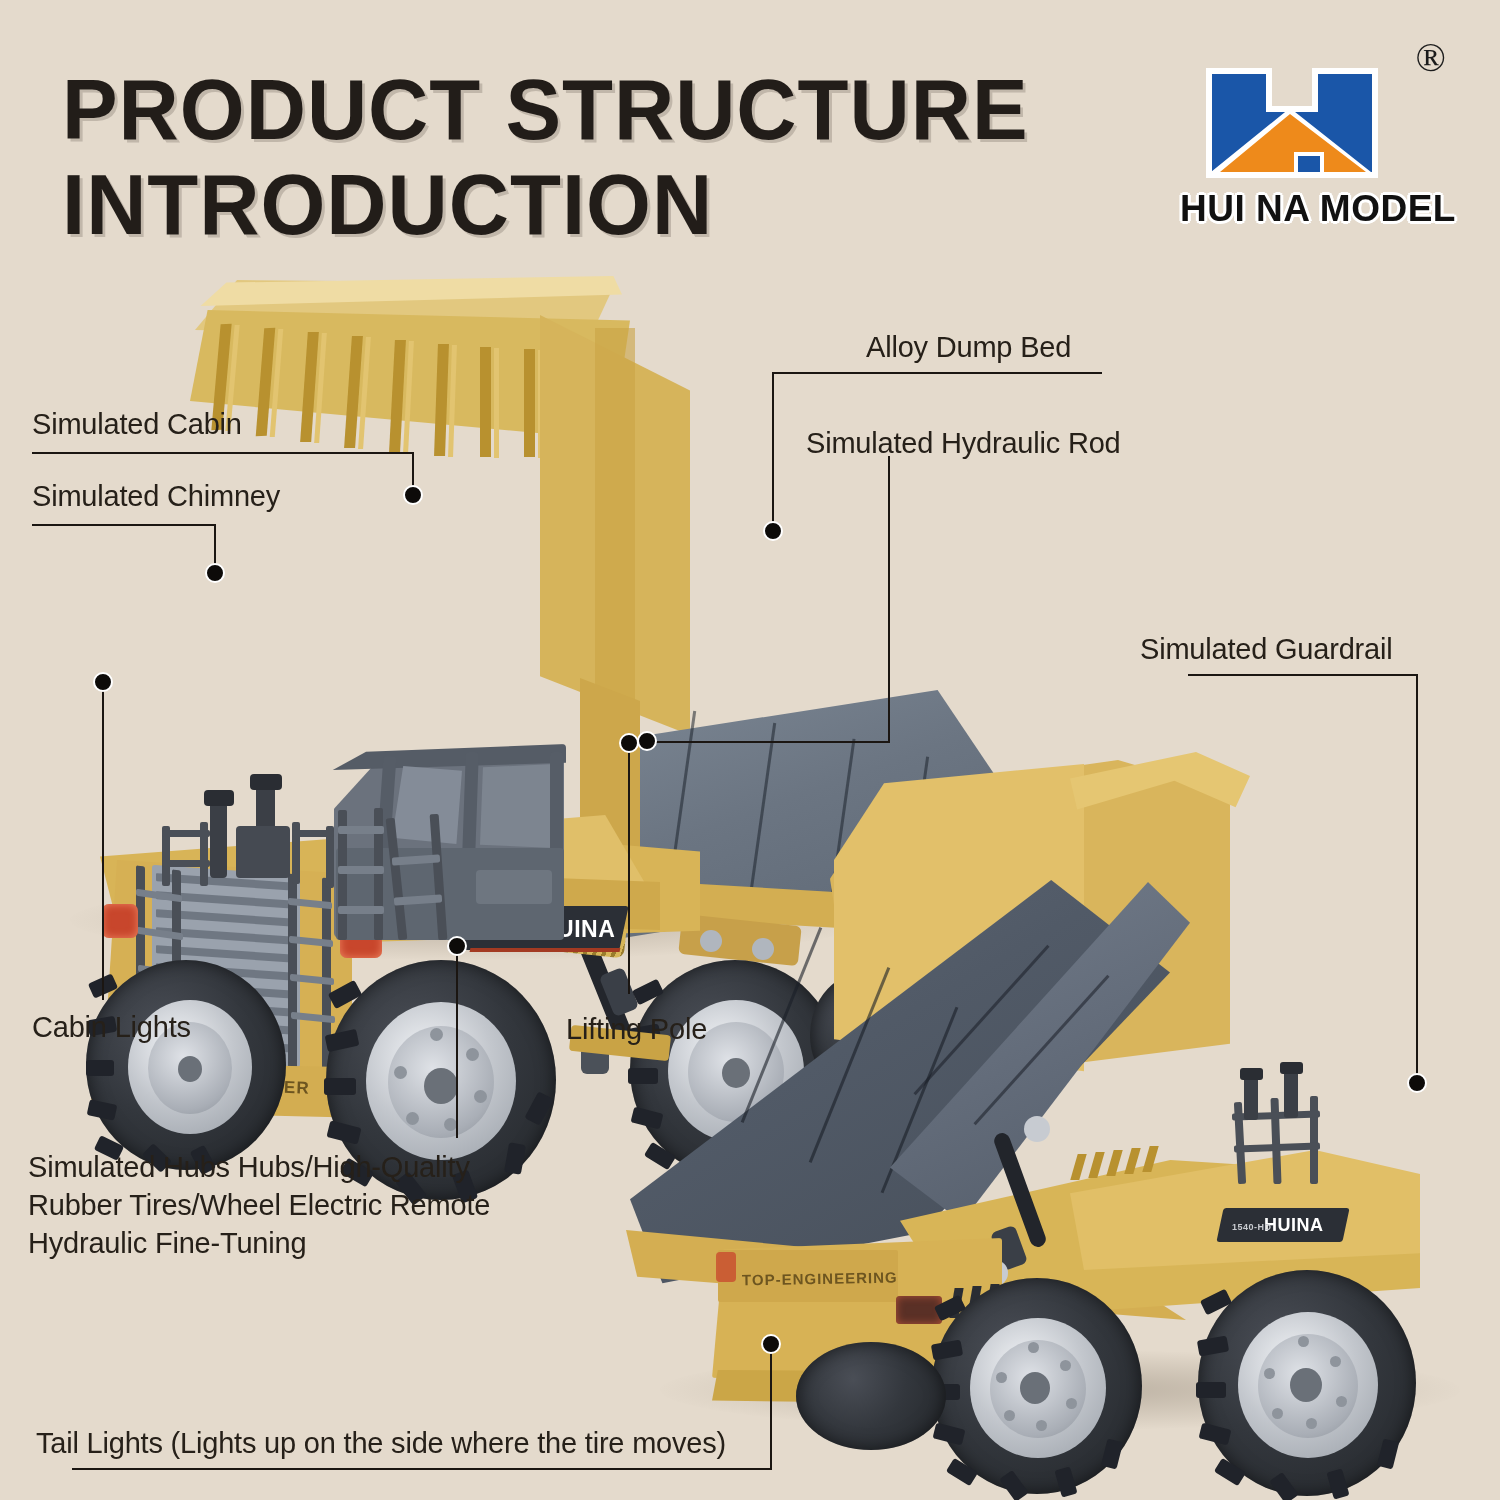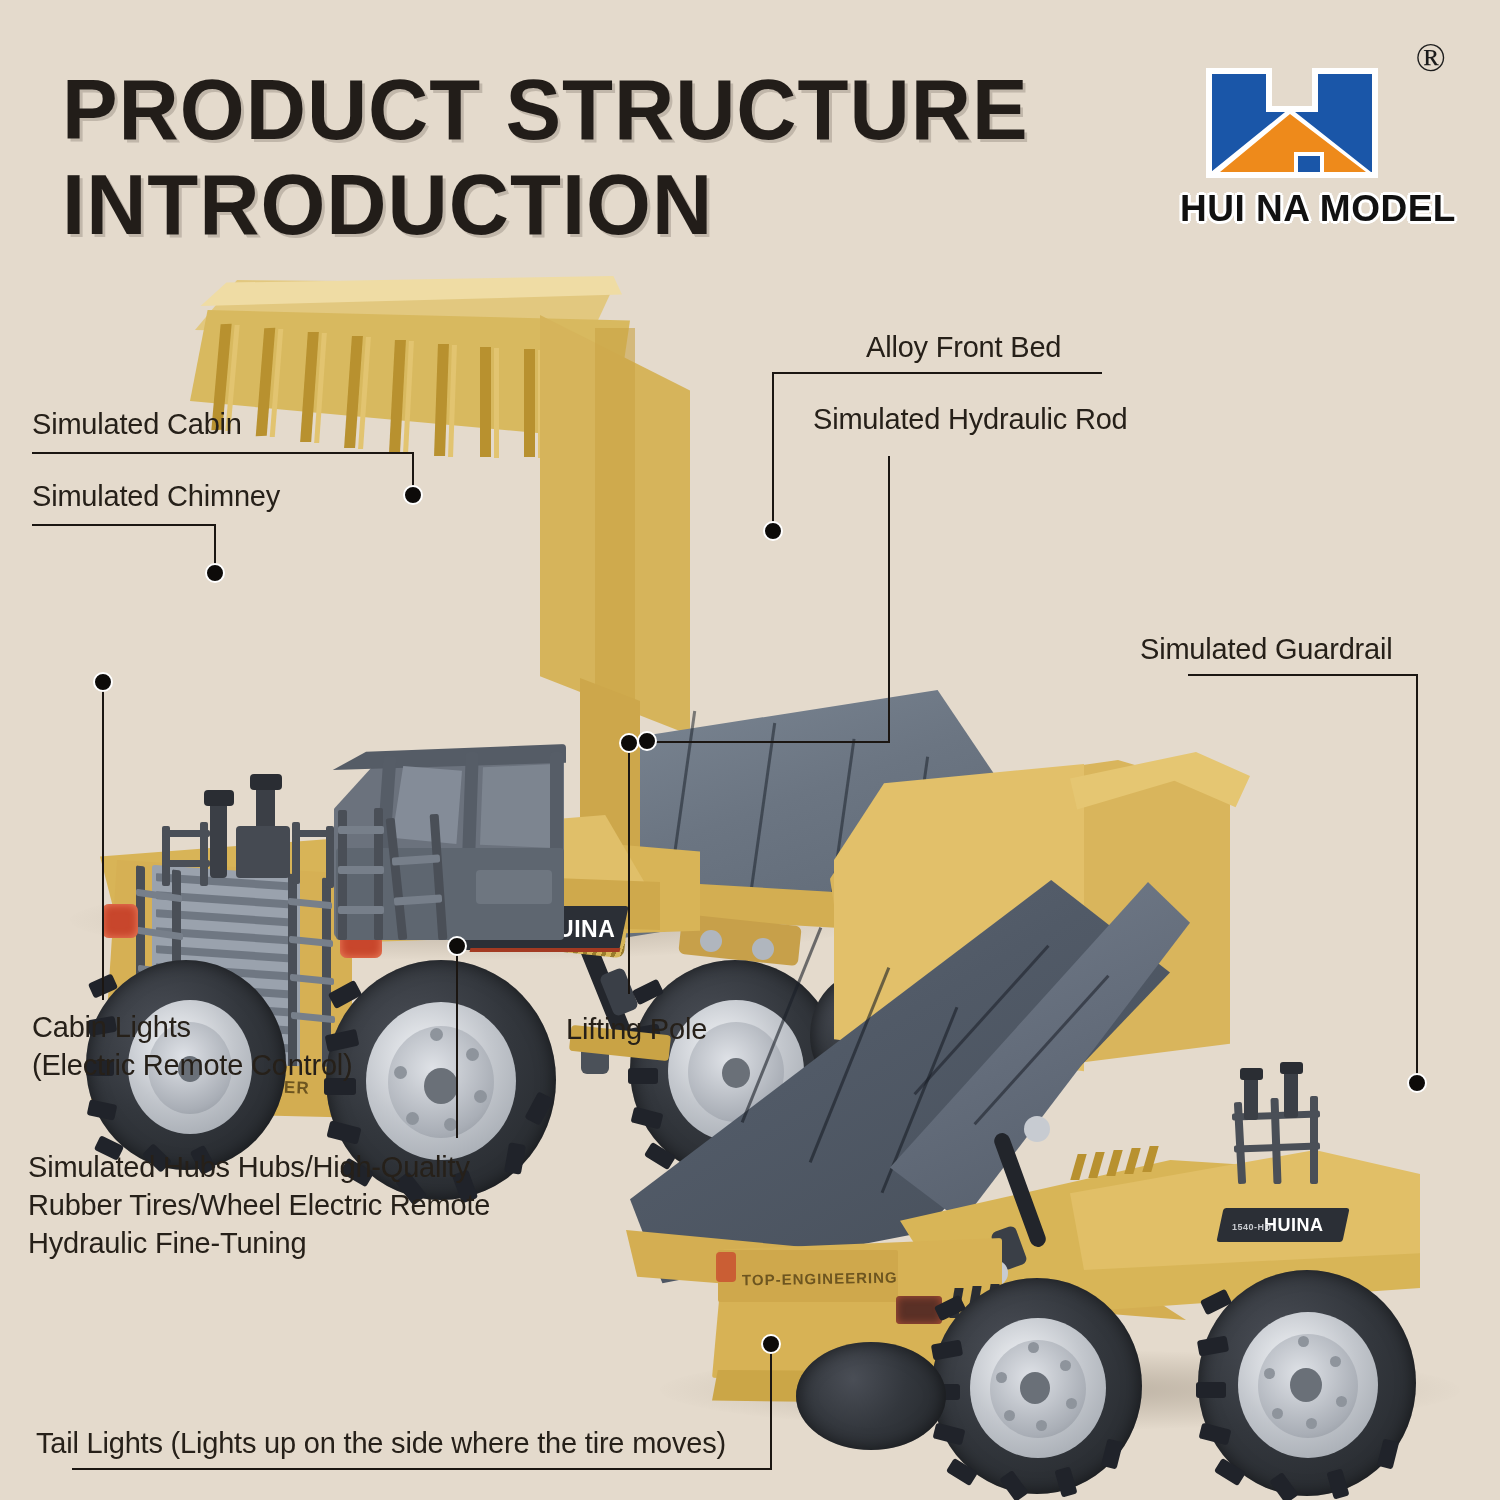--- a/index.html
+++ b/index.html
@@ -536,41 +536,40 @@
   <div class="rule-h" style="left:32px; top:452px; width:382px;"></div>
   <div class="rule-h" style="left:32px; top:452px; width:382px;"></div>
   <div class="rule-v" style="left:412px; top:452px; height:40px;"></div>
   <div class="dot" style="left:403px; top:485px;"></div>
 
   <div class="callout" style="left:32px; top:477px;">Simulated Chimney</div>
   <div class="rule-h" style="left:32px; top:524px; width:184px;"></div>
   <div class="rule-v" style="left:214px; top:524px; height:46px;"></div>
   <div class="dot" style="left:205px; top:563px;"></div>
 
-  <div class="callout" style="left:866px; top:328px;">Alloy Front Bed</div>
+  <div class="callout" style="left:866px; top:328px;">Alloy Dump Bed</div>
   <div class="rule-h" style="left:772px; top:372px; width:330px;"></div>
   <div class="rule-v" style="left:772px; top:372px; height:156px;"></div>
   <div class="dot" style="left:763px; top:521px;"></div>
 
-  <div class="callout" style="left:806px; top:400px;margin-left:7px;">Simulated Hydraulic Rod</div>
+  <div class="callout" style="left:806px; top:424px;">Simulated Hydraulic Rod</div>
   <div class="rule-v" style="left:888px; top:456px; height:286px;"></div>
   <div class="rule-h" style="left:646px; top:741px; width:244px;"></div>
   <div class="dot" style="left:637px; top:731px;"></div>
 
   <div class="callout" style="left:1140px; top:630px;">Simulated Guardrail</div>
   <div class="rule-h" style="left:1188px; top:674px; width:230px;"></div>
   <div class="rule-v" style="left:1416px; top:674px; height:406px;"></div>
   <div class="dot" style="left:1407px; top:1073px;"></div>
 
   <div class="callout" style="left:566px; top:1010px;">Lifting Pole</div>
   <div class="rule-v" style="left:628px; top:742px; height:252px;"></div>
   <div class="dot" style="left:619px; top:733px;"></div>
 
   <div class="callout" style="left:32px; top:1008px;">Cabin Lights</div>
-  <div class="callout" style="left:32px; top:1046px;">(Electric Remote Control)</div>
   <div class="rule-v" style="left:102px; top:690px; height:310px;"></div>
   <div class="dot" style="left:93px; top:672px;"></div>
 
   <div class="callout" style="left:28px; top:1148px;">Simulated Hubs Hubs/High-Quality</div>
   <div class="callout" style="left:28px; top:1186px;">Rubber Tires/Wheel Electric Remote</div>
   <div class="callout" style="left:28px; top:1224px;">Hydraulic Fine-Tuning</div>
   <div class="rule-v" style="left:456px; top:952px; height:186px; transform:rotate(0deg);"></div>
   <div class="dot" style="left:447px; top:936px;"></div>
 
   <div class="callout" style="left:36px; top:1424px;">Tail Lights (Lights up on the side where the tire moves)</div>

